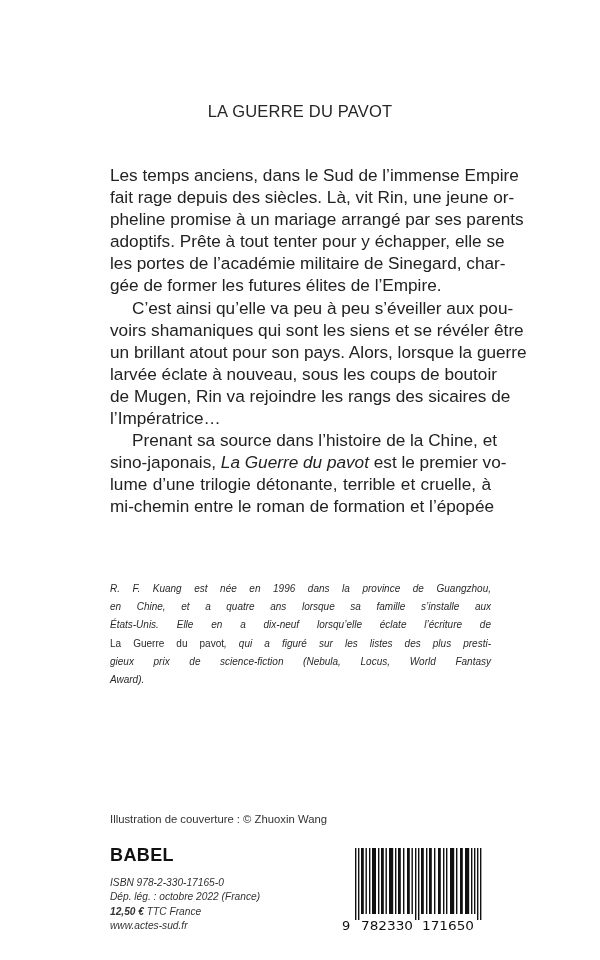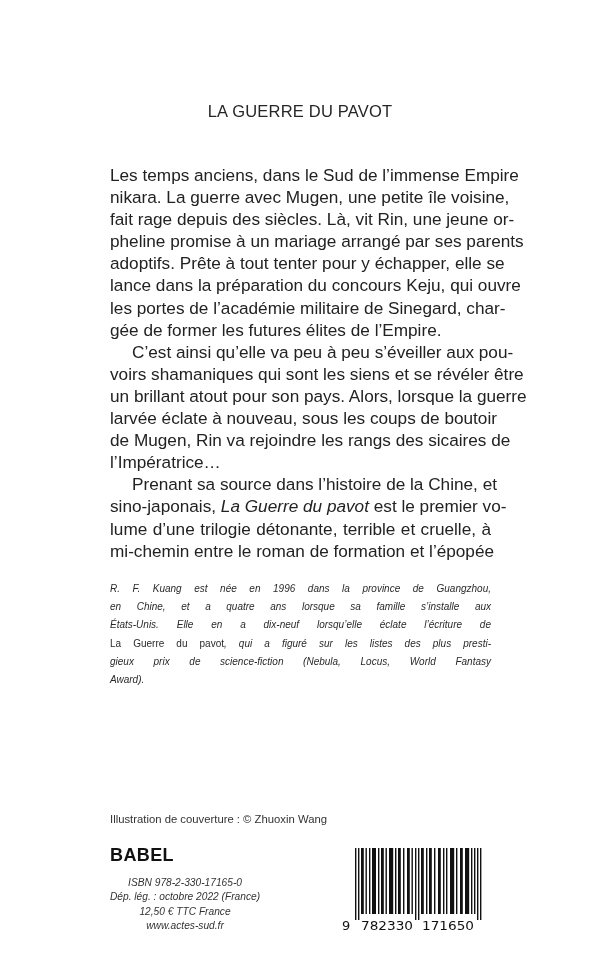--- a/index.html
+++ b/index.html
@@ -79,47 +79,44 @@
       color: #111;
     }
     .meta {
       position: absolute;
       top: 876px;
       left: 110px;
       font-size: 10.2px;
       line-height: 14.4px;
       font-style: italic;
       color: #333;
-      text-align: center;
     }
     .meta div { white-space: nowrap; }
-    .meta .price { font-weight: normal; }
+    .meta .price { font-weight: bold; }
     .barcode {
       position: absolute;
       left: 338px;
       top: 844px;
       width: 160px;
       height: 92px;
     }
     .barcode svg { display: block; }
   </style>
 </head>
 <body>
 
 <div class="title">LA GUERRE DU PAVOT</div>
 
 <div class="body-text">
 
   <div>
     <span class="line">Les temps anciens, dans le Sud de l’immense Empire</span>
-    <span class="line">nikara. La guerre avec Mugen, une petite île voisine,</span>
     <span class="line">fait rage depuis des siècles. Là, vit Rin, une jeune or-</span>
     <span class="line">pheline promise à un mariage arrangé par ses parents</span>
     <span class="line">adoptifs. Prête à tout tenter pour y échapper, elle se</span>
-    <span class="line">lance dans la préparation du concours Keju, qui ouvre</span>
     <span class="line">les portes de l’académie militaire de Sinegard, char-</span>
     <span class="line last">gée de former les futures élites de l’Empire.</span>
   </div>
 
   <div>
     <span class="line indent">C’est ainsi qu’elle va peu à peu s’éveiller aux pou-</span>
     <span class="line">voirs shamaniques qui sont les siens et se révéler être</span>
     <span class="line">un brillant atout pour son pays. Alors, lorsque la guerre</span>
     <span class="line">larvée éclate à nouveau, sous les coups de boutoir</span>
     <span class="line">de Mugen, Rin va rejoindre les rangs des sicaires de</span>

